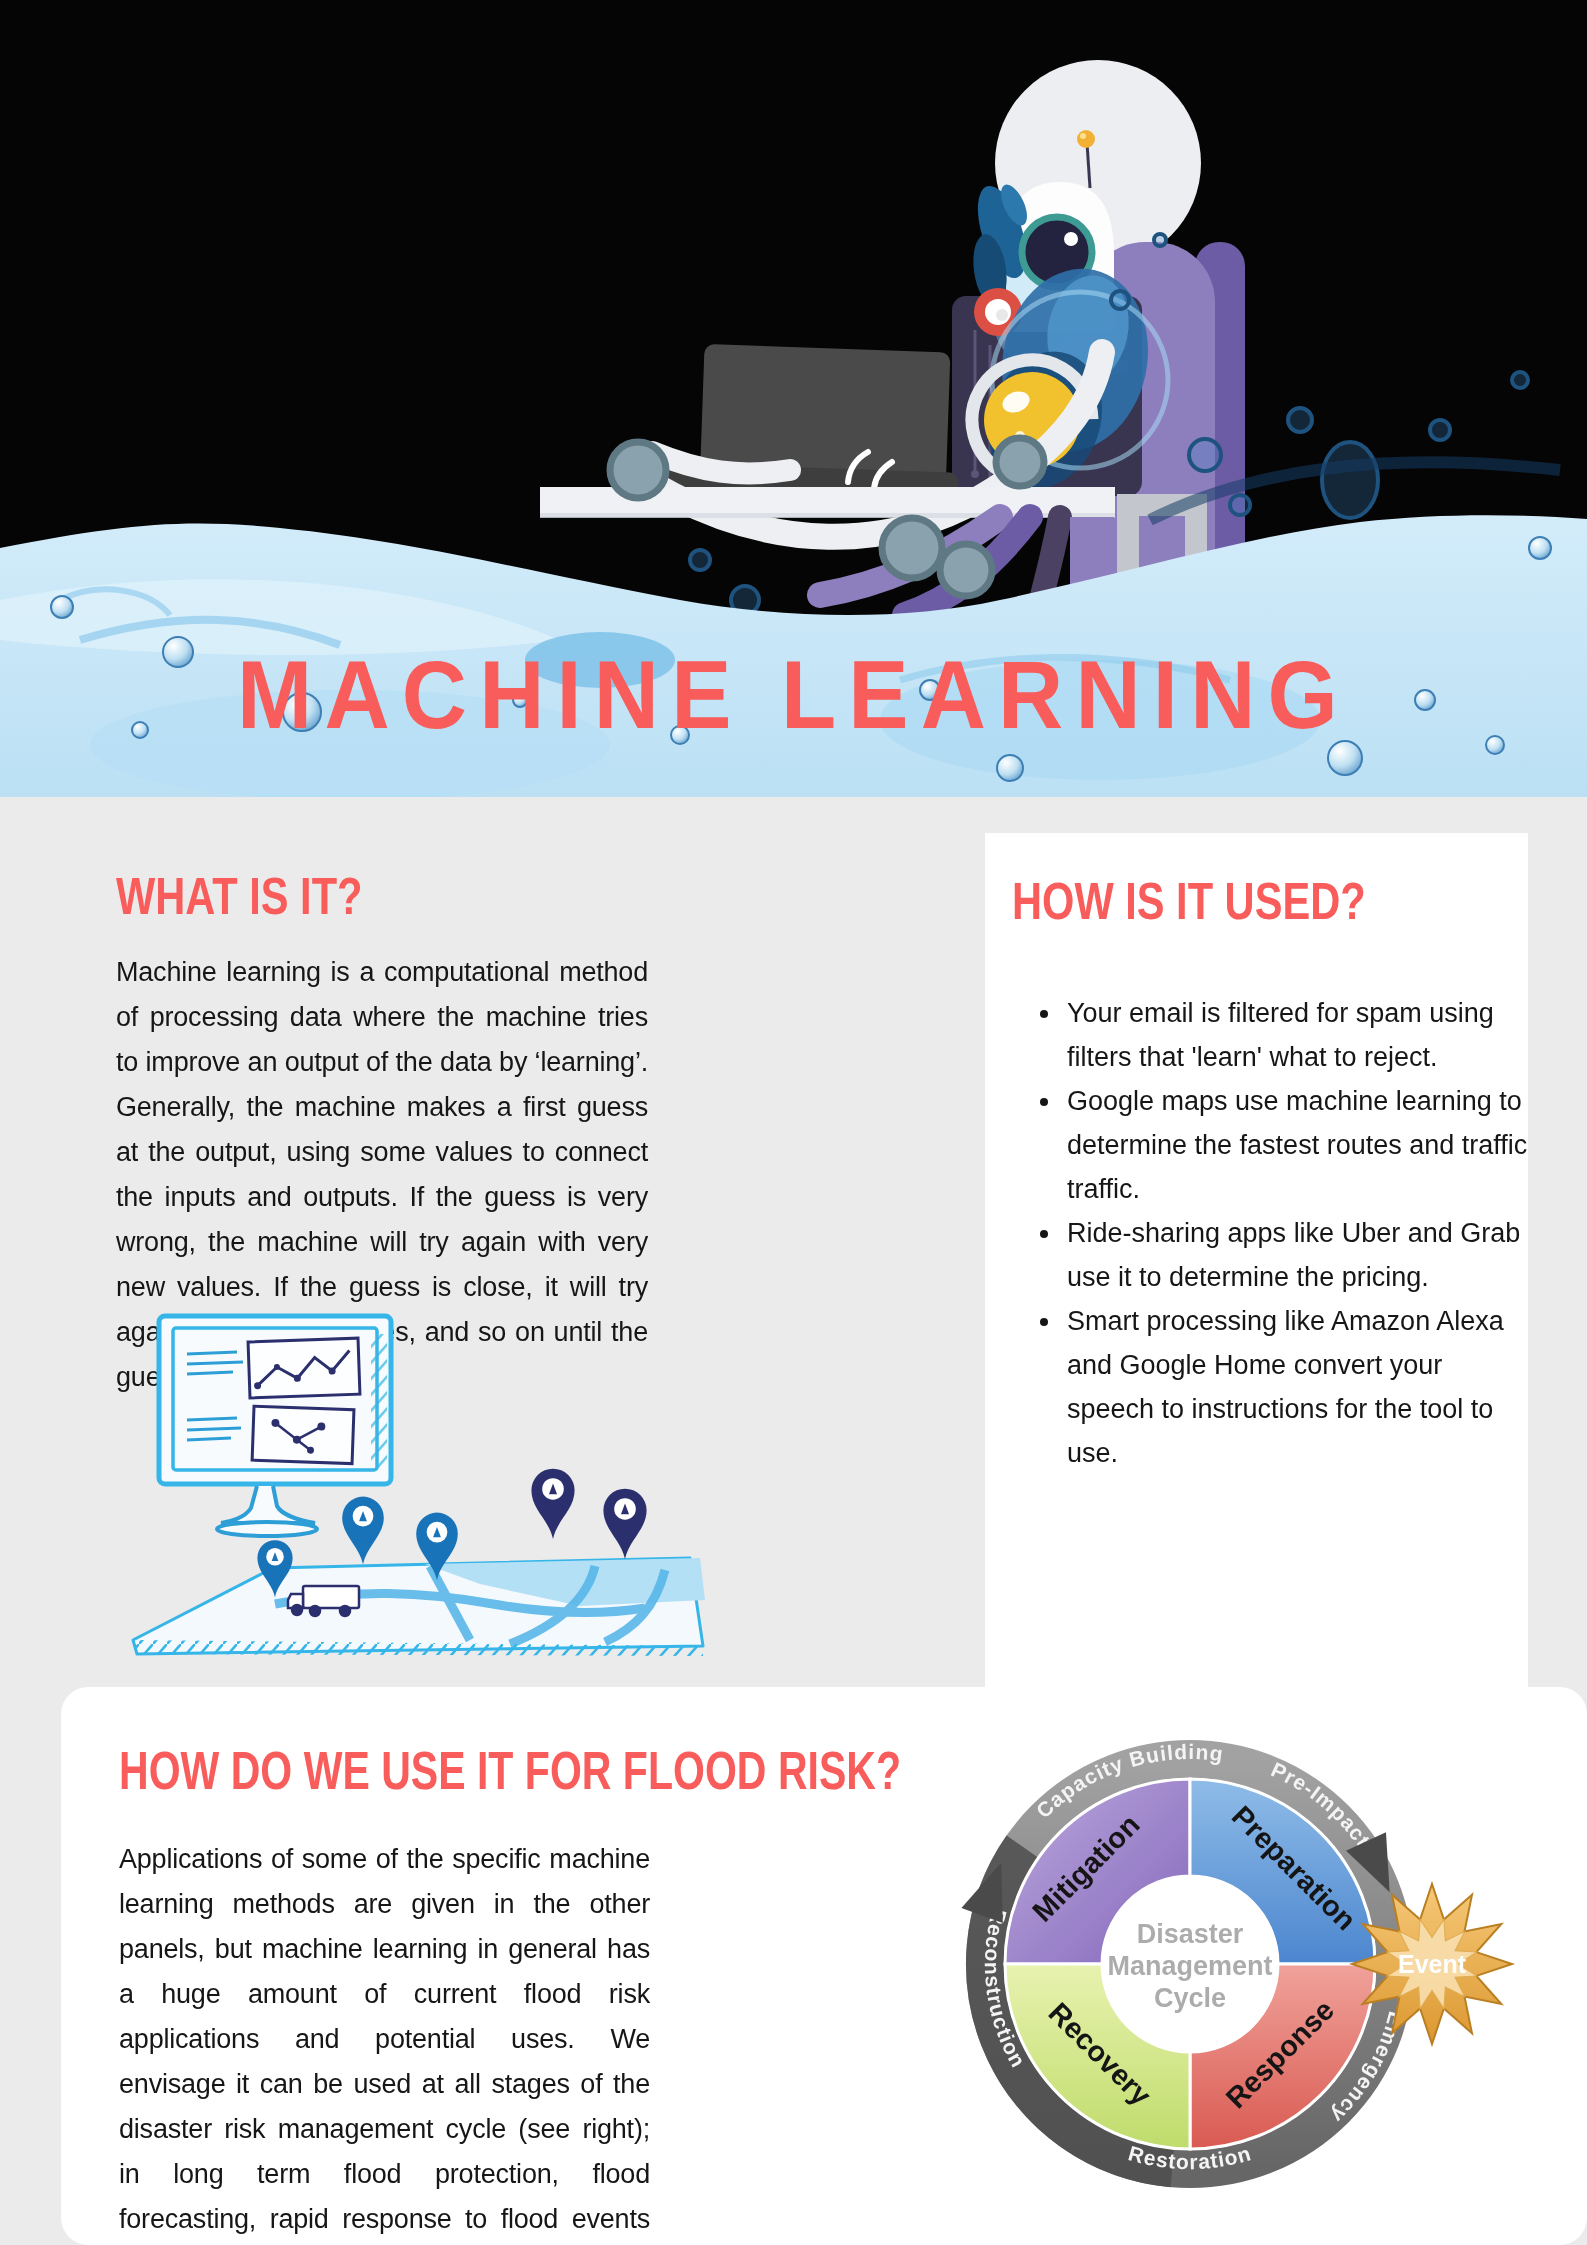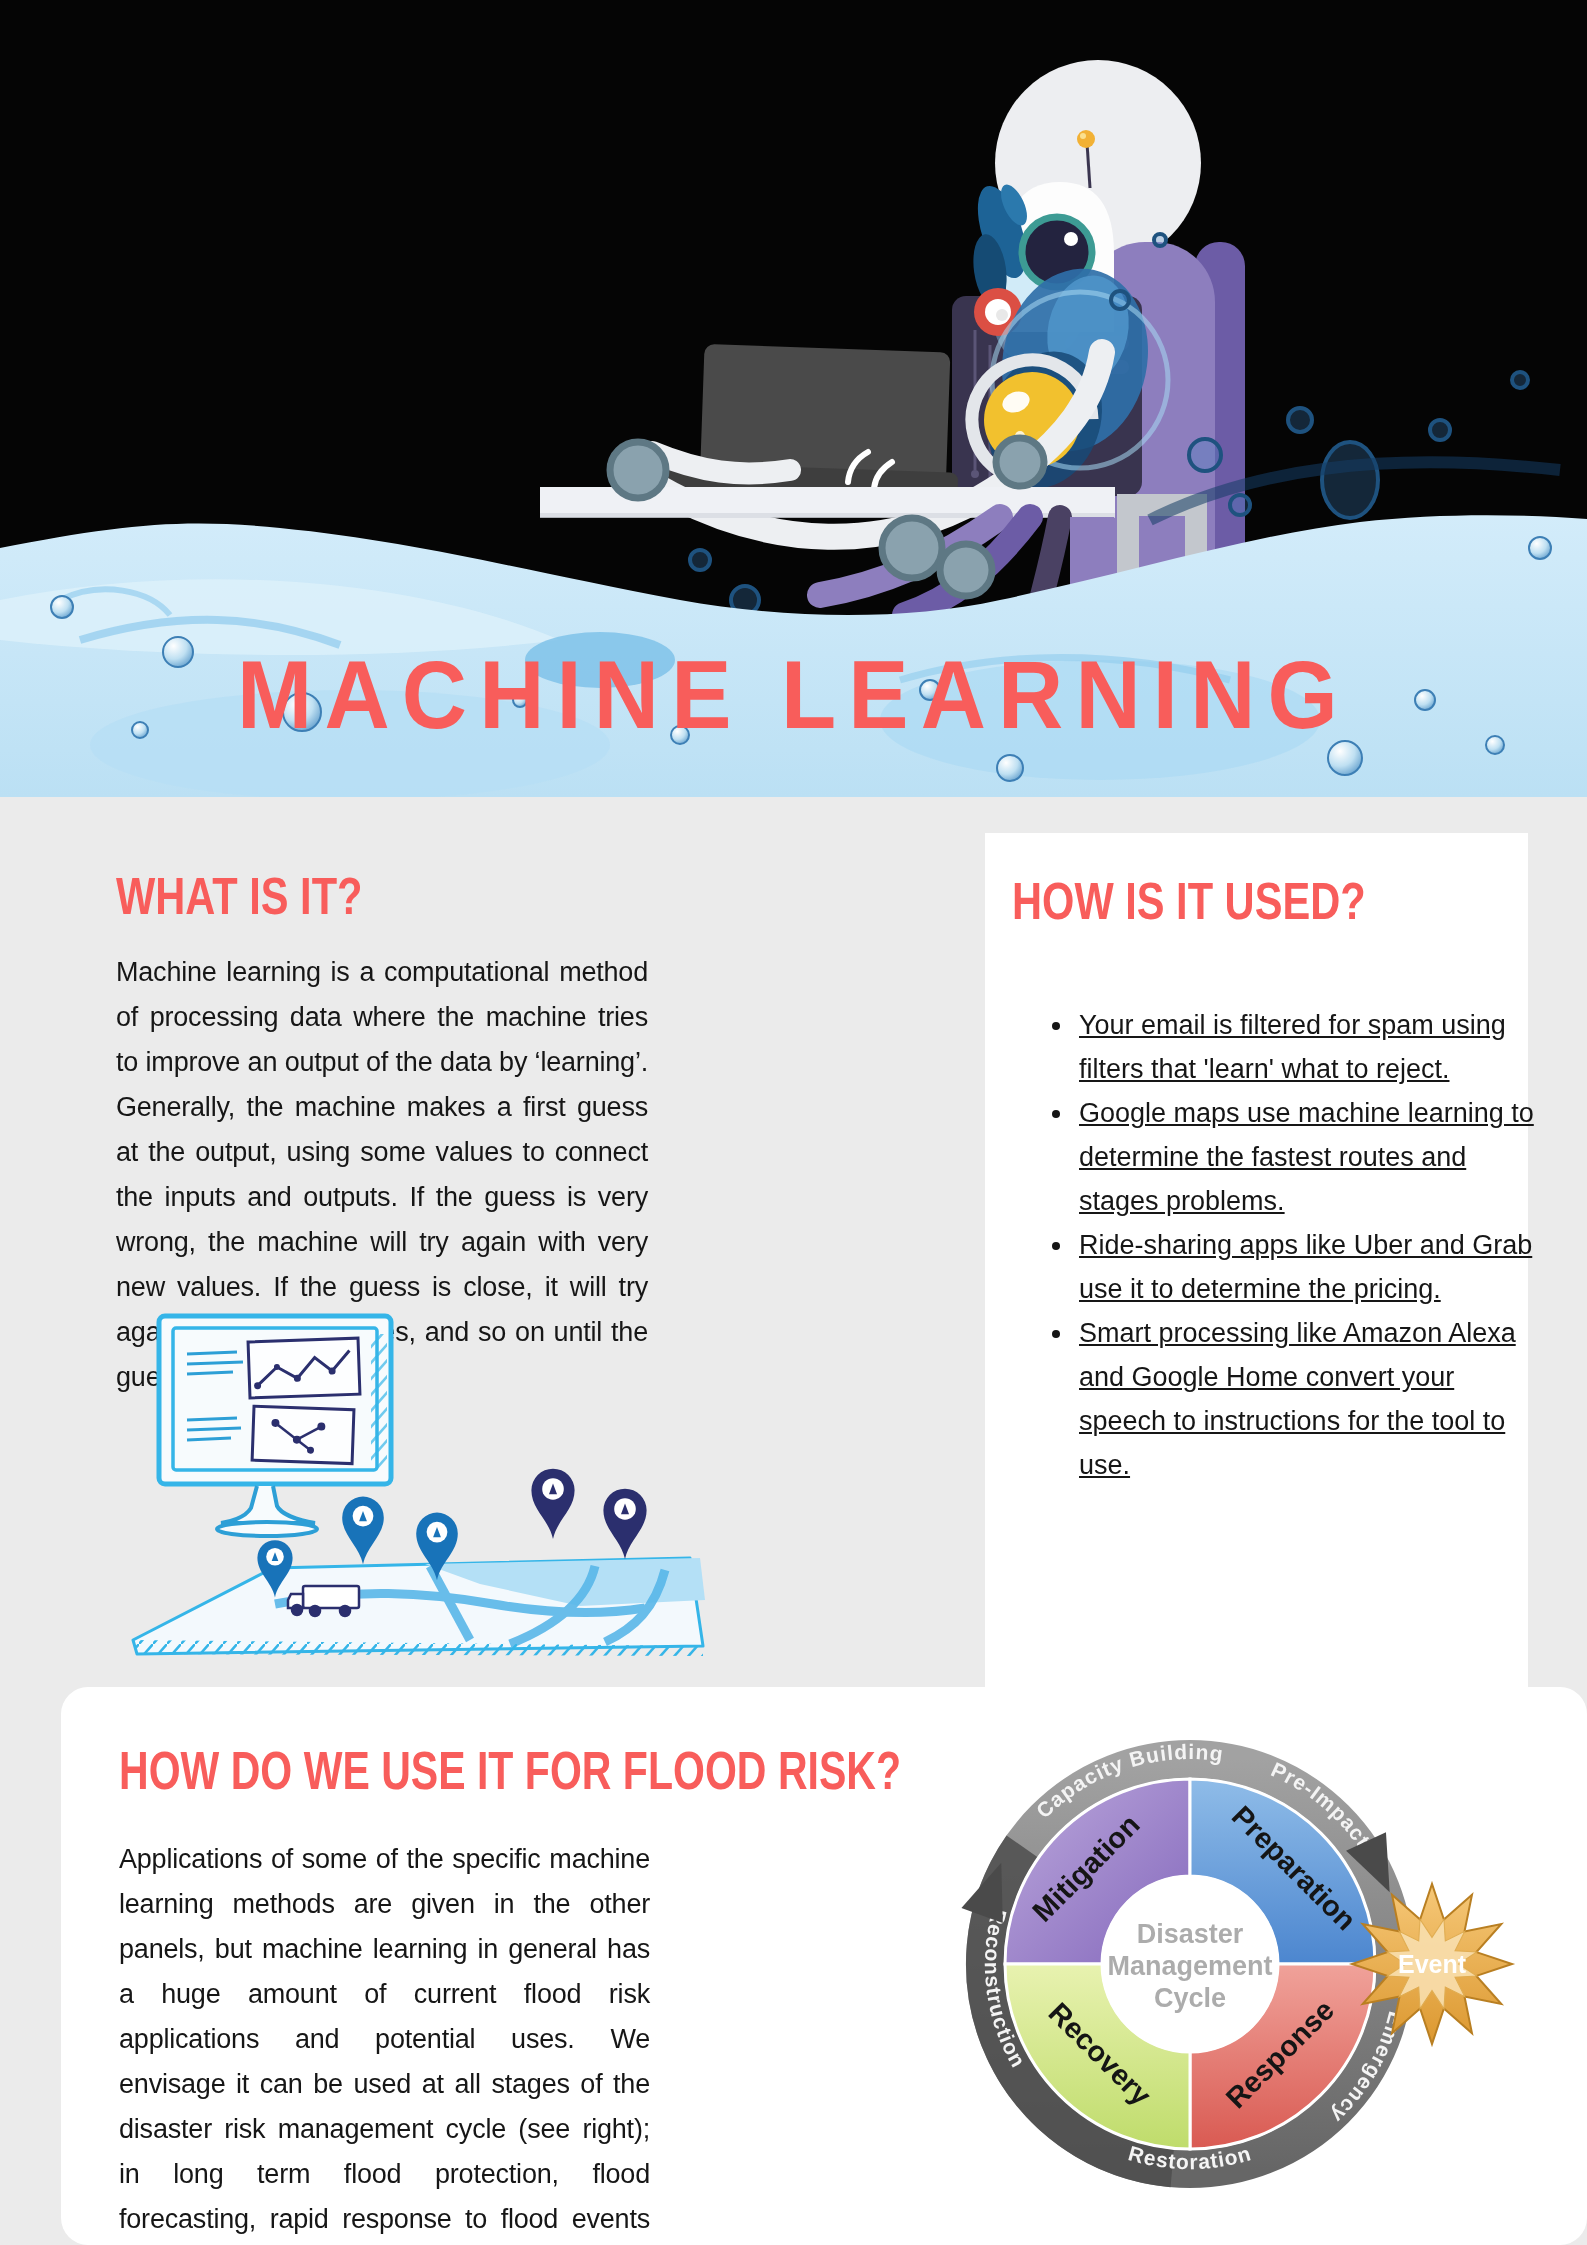--- a/index.html
+++ b/index.html
@@ -11,22 +11,22 @@
         font-size:96px;font-weight:bold;color:#F85D5B;letter-spacing:13px;white-space:nowrap;
         transform:scaleX(.94);transform-origin:center;}
   .h-red{color:#F85D5B;font-weight:bold;margin:0;white-space:nowrap;transform-origin:left center;}
   #what-heading{position:absolute;left:116px;top:866px;font-size:52px;transform:scaleX(.8);}
   .para{position:absolute;font-size:27px;line-height:45px;color:#161616;text-align:justify;
         letter-spacing:-0.2px;margin:0;}
   #what-para{left:116px;top:950px;width:532px;}
   .card{position:absolute;background:#ffffff;}
   #used-card{left:985px;top:833px;width:543px;height:931px;}
   #used-heading{position:absolute;left:27px;top:38px;font-size:52px;transform:scaleX(.8);}
-  #used-list{position:absolute;left:30px;top:158px;width:470px;margin:12px;padding:0 0 0 48px;
-        font-size:27px;line-height:44px;color:#161616;text-decoration:underline;}
+  #used-list{position:absolute;left:30px;top:158px;width:470px;margin:0;padding:0 0 0 48px;
+        font-size:27px;line-height:44px;color:#161616;}
   #used-list li{margin:0;padding-left:4px;}
   #flood-card{left:61px;top:1687px;width:1526px;height:558px;border-radius:27px;}
   #flood-heading{position:absolute;left:58px;top:52px;font-size:54px;transform:scaleX(.76);}
   #flood-para{left:58px;top:150px;width:531px;}
   #monitor-illustration{position:absolute;left:125px;top:1308px;}
   #cycle-diagram{position:absolute;left:859px;top:40px;}
   .cycle-ring-label{font-size:21px;font-weight:bold;fill:#F4F4F4;letter-spacing:1px;}
   .cycle-quad-label{font-size:29px;font-weight:bold;fill:#151515;}
   .cycle-center-label{font-size:27px;font-weight:bold;fill:#ACACAC;text-anchor:middle;}
 </style>
@@ -263,21 +263,21 @@
       </g>
       <path d="M132,178 L126,200 C120,210 104,214 96,215 L190,215 C172,212 156,206 152,198 L148,178" fill="#F7FBFD" stroke="#2D9FD6" stroke-width="4"></path>
       <ellipse cx="142" cy="221" rx="50" ry="7" fill="#F7FBFD" stroke="#2D9FD6" stroke-width="4"></ellipse>
     </g>
   </svg>
 
   <aside class="card" id="used-card">
     <h2 id="used-heading" class="h-red">HOW IS IT USED?</h2>
     <ul id="used-list">
       <li>Your email is filtered for spam using filters that 'learn' what to reject.</li>
-      <li>Google maps use machine learning to determine the fastest routes and stages problems.</li>
+      <li>Google maps use machine learning to determine the fastest routes and traffic traffic.</li>
       <li>Ride-sharing apps like Uber and Grab use it to determine the pricing.</li>
       <li>Smart processing like Amazon Alexa and Google Home convert your speech to instructions for the tool to use.</li>
     </ul>
   </aside>
 
   <section class="card" id="flood-card">
     <h2 id="flood-heading" class="h-red">HOW DO WE USE IT FOR FLOOD RISK?</h2>
     <p id="flood-para" class="para">Applications of some of the specific machine learning methods are given in the other panels, but machine learning in general has a huge amount of current flood risk applications and potential uses. We envisage it can be used at all stages of the disaster risk management cycle (see right); in long term flood protection, flood forecasting, rapid response to flood events and long-term recovery.</p>
 
     <svg id="cycle-diagram" width="640" height="510" viewBox="0 0 640 510">

